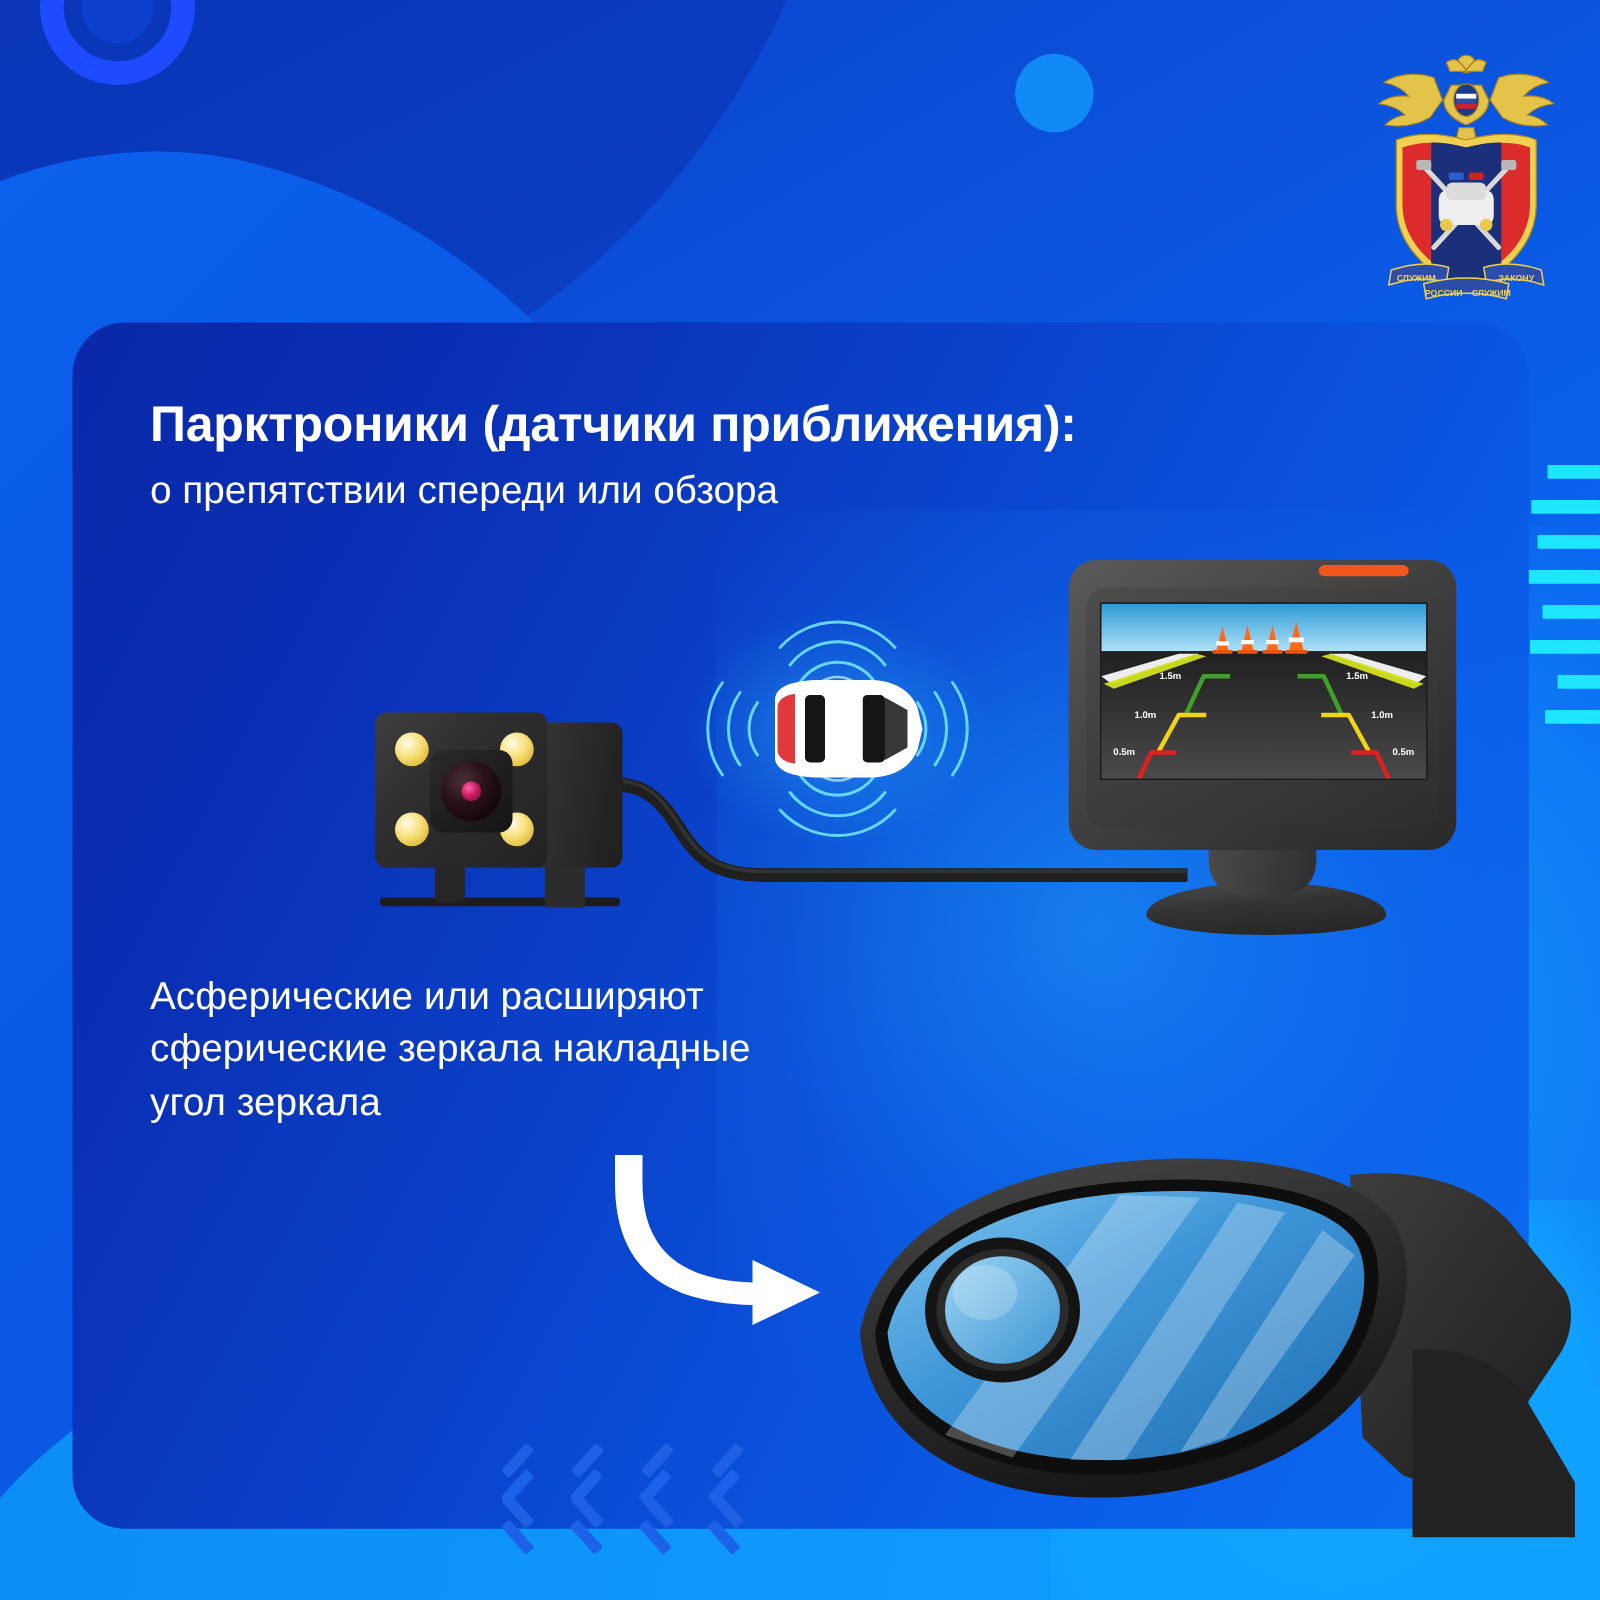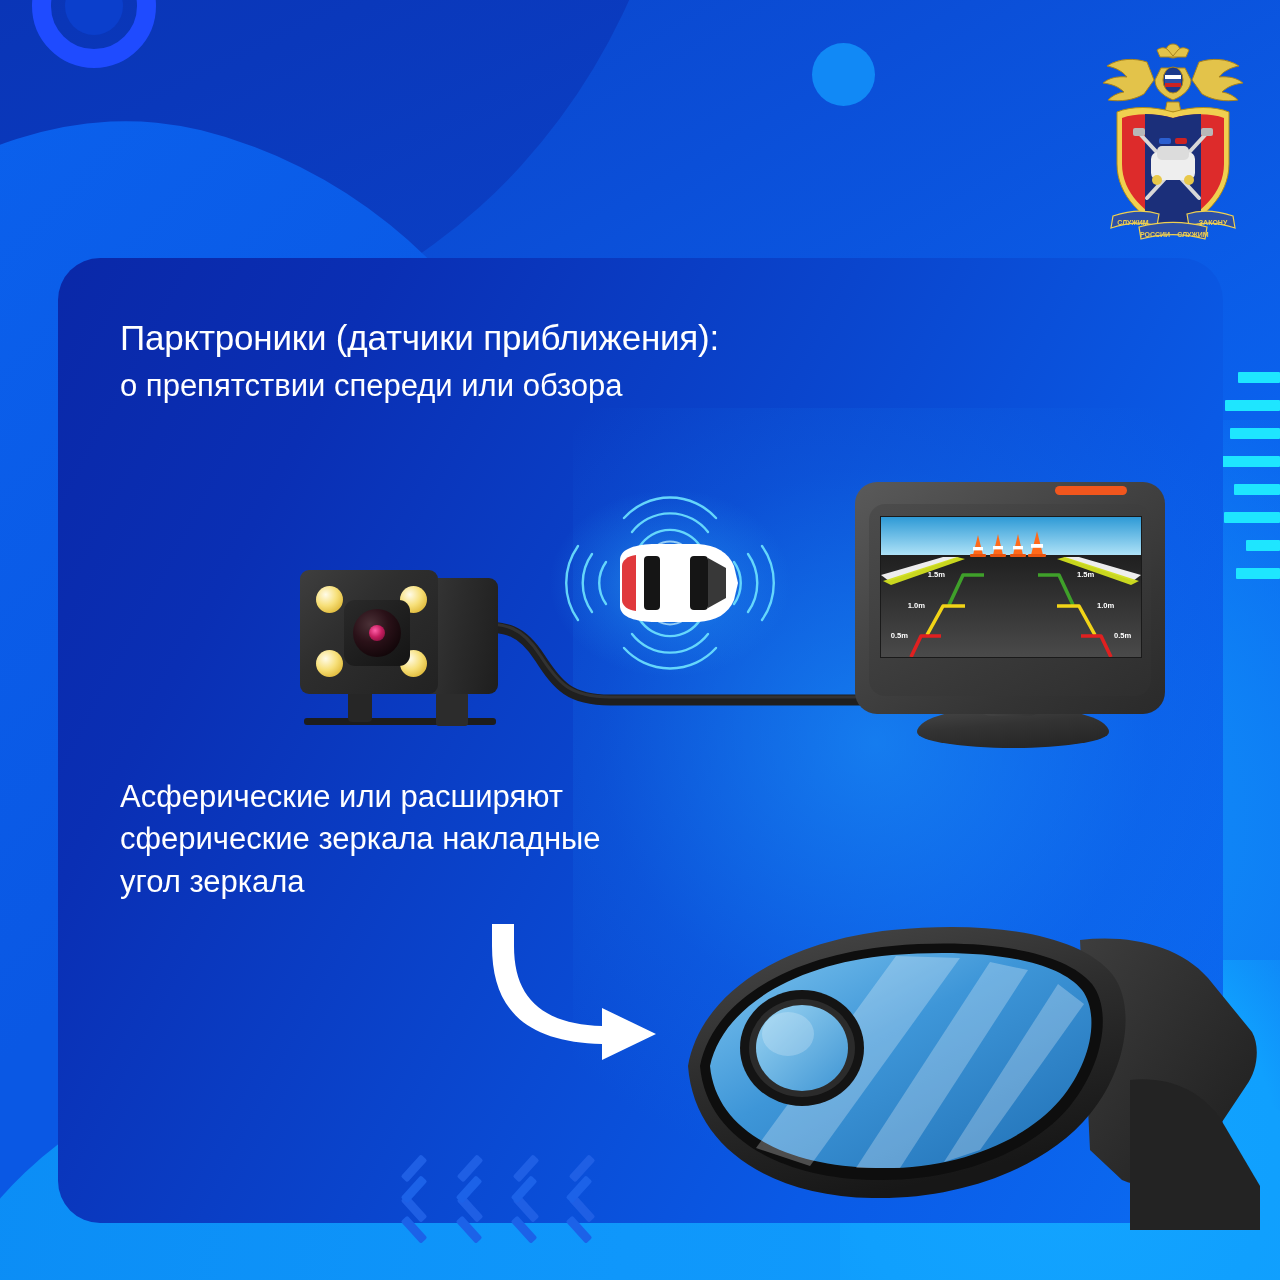--- a/index.html
+++ b/index.html
@@ -81,21 +81,21 @@
     background:radial-gradient(circle at 42% 44%,rgba(28,150,250,.62) 0%,rgba(20,120,240,.22) 46%,rgba(12,90,220,0) 74%);
   }
   .card-chevrons{position:absolute;left:340px;bottom:8px;display:flex;gap:26px;}
   .card-chevrons .chev::before,.card-chevrons .chev::after{background:#1f5fe4;}
 
   
   .txtblock{position:absolute;color:#ffffff;}
   .t1{left:120px;top:318px;}
   .t2{left:120px;top:776px;}
   .headline{
-    font-size:35px;font-weight:normal;letter-spacing:-.2px;margin:0 0 7px 0;
+    font-size:40px;font-weight:bold;letter-spacing:-.2px;margin:0 0 7px 0;
     line-height:1.14;white-space:nowrap;text-align:right;
   }
   .bodyline{font-size:31px;line-height:1.37;margin:0;white-space:nowrap;font-weight:400;}
 
   
   .camera{position:absolute;left:296px;top:570px;width:210px;height:155px;}
   .cam-side{
     position:absolute;left:118px;top:8px;width:84px;height:116px;border-radius:9px;
     background:linear-gradient(100deg,#3a3a3a 0%,#2b2b2b 52%,#1e1e1e 100%);
   }
@@ -133,21 +133,20 @@
   .sonar-glow{
     position:absolute;inset:0;border-radius:50%;
     background:radial-gradient(ellipse at 50% 50%,rgba(60,200,255,.46) 0%,rgba(35,150,245,.26) 40%,rgba(20,100,220,0) 70%);
   }
 
   
   .monitor{position:absolute;left:855px;top:448px;width:325px;height:305px;}
   .mon-shell{
     position:absolute;left:0;top:0;width:310px;height:232px;border-radius:22px;
     background:linear-gradient(145deg,#5a5a5a 0%,#464646 36%,#343434 72%,#2a2a2a 100%);
-    margin-top:34px;
   }
   .mon-accent{position:absolute;left:200px;top:4px;width:72px;height:9px;border-radius:5px;background:#f1561d;}
   .mon-inner{
     position:absolute;left:14px;top:22px;width:282px;height:192px;border-radius:16px;
     background:linear-gradient(150deg,#4c4c4c,#3a3a3a 58%,#2e2e2e 100%);
   }
   .screen{
     position:absolute;left:11px;top:12px;width:260px;height:140px;overflow:hidden;background:#2e2e2e;
     border:1px solid #1a1a1a;
   }

